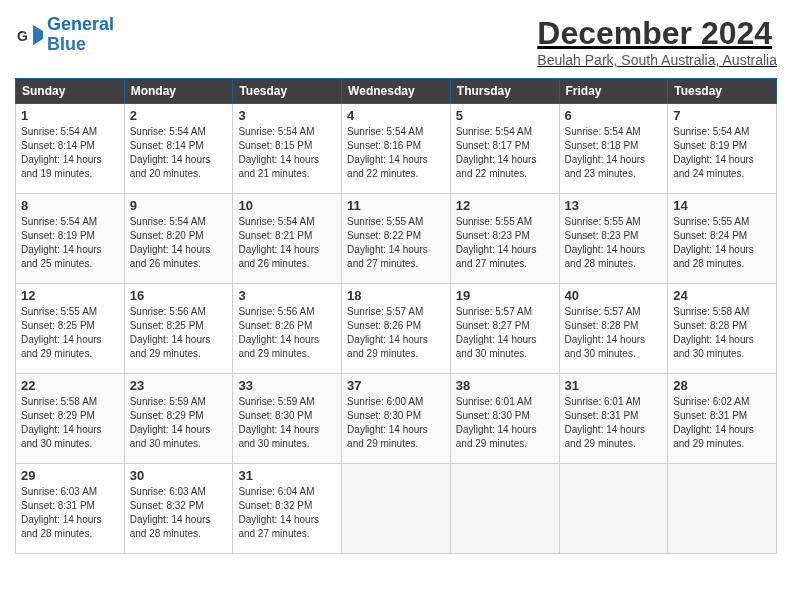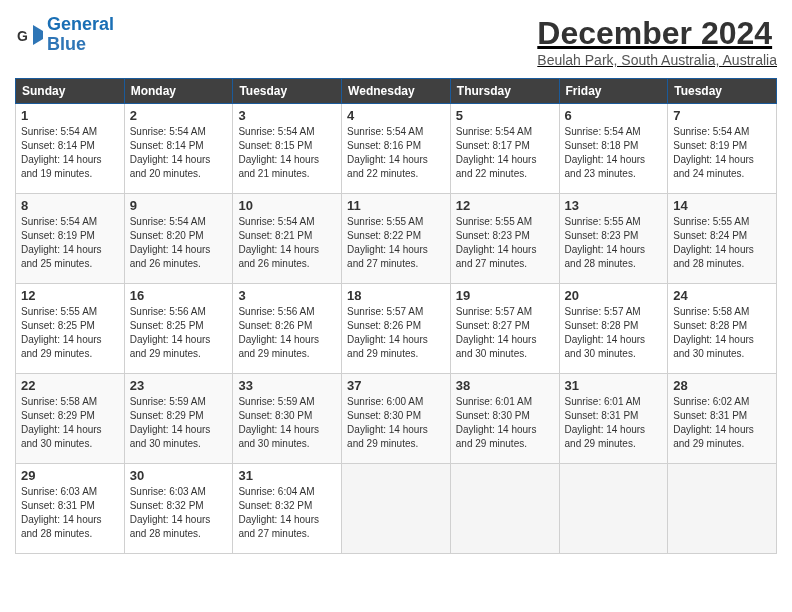--- a/index.html
+++ b/index.html
@@ -193,21 +193,21 @@
         </td>
         <td>
           <span class="day-num">18</span>
           <div class="day-info">Sunrise: 5:57 AM<br>Sunset: 8:26 PM<br>Daylight: 14 hours and 29 minutes.</div>
         </td>
         <td>
           <span class="day-num">19</span>
           <div class="day-info">Sunrise: 5:57 AM<br>Sunset: 8:27 PM<br>Daylight: 14 hours and 30 minutes.</div>
         </td>
         <td>
-          <span class="day-num">20</span>
+          <span class="day-num">40</span>
           <div class="day-info">Sunrise: 5:57 AM<br>Sunset: 8:28 PM<br>Daylight: 14 hours and 30 minutes.</div>
         </td>
         <td>
           <span class="day-num">24</span>
           <div class="day-info">Sunrise: 5:58 AM<br>Sunset: 8:28 PM<br>Daylight: 14 hours and 30 minutes.</div>
         </td>
       </tr>
       <tr>
         <td>
           <span class="day-num">22</span>

